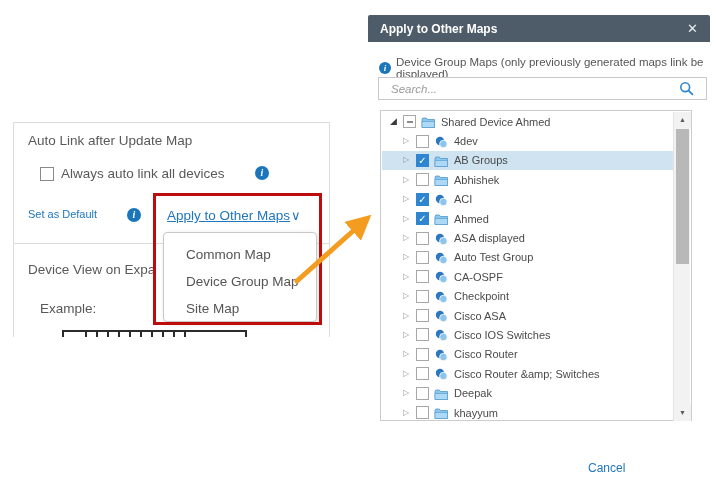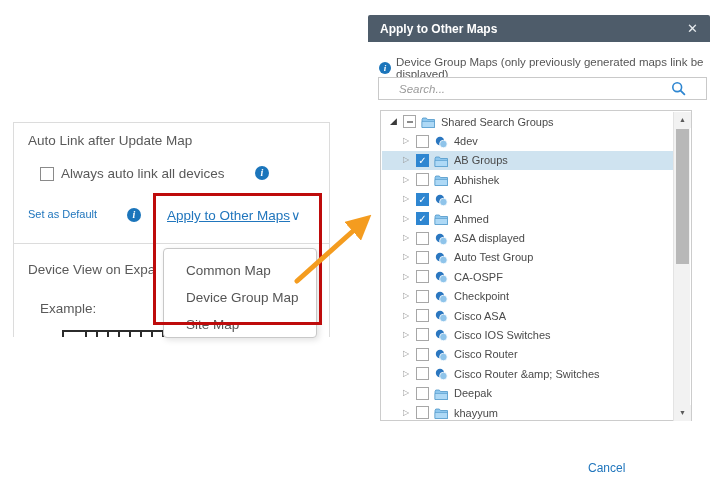--- a/index.html
+++ b/index.html
@@ -38,21 +38,21 @@
     background:repeating-linear-gradient(90deg, transparent 0 9px, #2b2b2b 9px 11px);
   }
 
   
   .red-box { left:153px; top:193px; width:169px; height:132px; border:3px solid #be0b0b; z-index:6; pointer-events:none; }
 
   
   .dropdown {
     left:163px; top:232px; width:154px; height:90px; background:#fff;
     border:1px solid #c8c8c8; border-radius:4px; z-index:5;
-    box-shadow:2px 2px 6px rgba(0,0,0,0.12); padding-top:8px;margin-top:16px;
+    box-shadow:2px 2px 6px rgba(0,0,0,0.12); padding-top:8px;
   }
   .dd-item { height:27px; line-height:27px; padding-left:22px; font-size:13.5px; color:#555; cursor:pointer; }
 
   
   .arrow-svg { left:0; top:0; width:716px; height:487px; z-index:7; pointer-events:none; }
 
   
   .modal-header {
     left:368px; top:15px; width:342px; height:27px; background:#4e5c6a;
     border-radius:2px 2px 0 0; display:flex; align-items:center;
@@ -60,21 +60,21 @@
   }
   .modal-title { color:#fff; font-size:12px; font-weight:bold; }
   .modal-close { color:#e9edf0; font-size:13px; cursor:pointer; line-height:1; }
 
   .modal-inforow { left:379px; top:56px; display:flex; align-items:center; gap:5px; }
   .modal-infotext { font-size:11.5px; color:#555; }
   .info-dot.small { width:12px; height:12px; line-height:12px; font-size:9px; flex:none; }
 
   .search-box {
     left:378px; top:77px; width:329px; height:23px; border:1px solid #c9c9c9;
-    background:#fff; display:flex; align-items:center; padding:0 20px;
+    background:#fff; display:flex; align-items:center; padding:0 12px;
   }
   .search-input {
     flex:1; border:none; outline:none; font-family:"Liberation Sans",sans-serif;
     font-size:11.5px; font-style:italic; color:#8d8d8d; background:transparent;
   }
   .search-input::placeholder { color:#9a9a9a; font-style:italic; }
 
   .tree-box { left:380px; top:110px; width:312px; height:311px; border:1px solid #cccccc; background:#fff; }
   .tree-rows { position:absolute; left:1px; top:1px; width:293px; height:309px; overflow:hidden; }
   .tree-row { display:flex; align-items:center; height:19.4px; gap:5px; padding-left:21px; }
@@ -166,21 +166,21 @@
 
   <div class="abs tree-box">
     <div class="tree-rows" id="tree-rows">
         <div class="tree-row root">
           <span class="caret open">◢</span>
           <span class="tcb mixed"></span>
           <span class="ticon"><svg width="15" height="13" viewBox="0 0 15 13">
               <path d="M1 3.5 L1 11.5 L13.5 11.5 L13.5 3.5 L6.5 3.5 L5.3 2 L1.8 2 Z" fill="#8ec7ee" stroke="#4e97c9" stroke-width="0.8"></path>
               <path d="M1 5.5 L13.5 5.5 L13.5 11.5 L1 11.5 Z" fill="#aed9f6" stroke="#4e97c9" stroke-width="0.6"></path>
             </svg></span>
-          <span class="tlabel">Shared Search Groups</span>
+          <span class="tlabel">Shared Device Ahmed</span>
         </div>
         <div class="tree-row">
           <span class="caret">▷</span>
           <span class="tcb"></span>
           <span class="ticon"><svg width="15" height="13" viewBox="0 0 15 13">
               <circle cx="6" cy="5" r="4.2" fill="#2b77c0"></circle>
               <circle cx="9.4" cy="8" r="3.8" fill="#8fc4ea" stroke="#ffffff" stroke-width="0.8"></circle>
             </svg></span>
           <span class="tlabel">4dev</span>
         </div>

